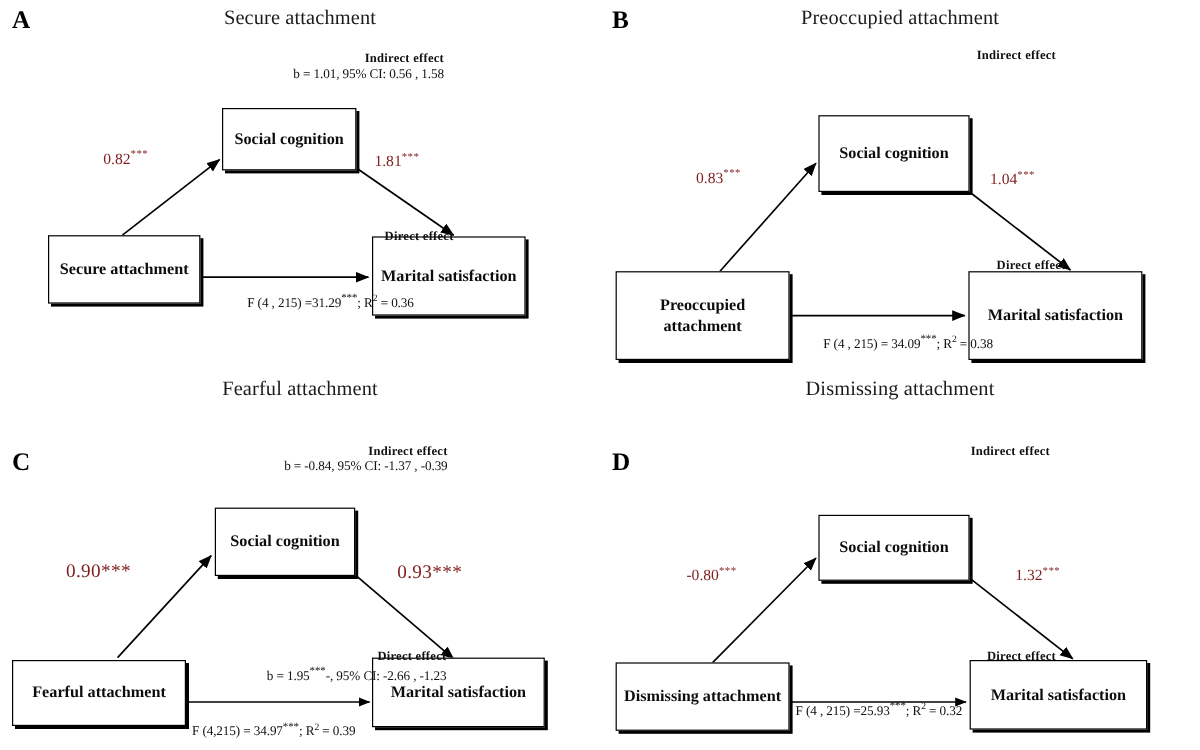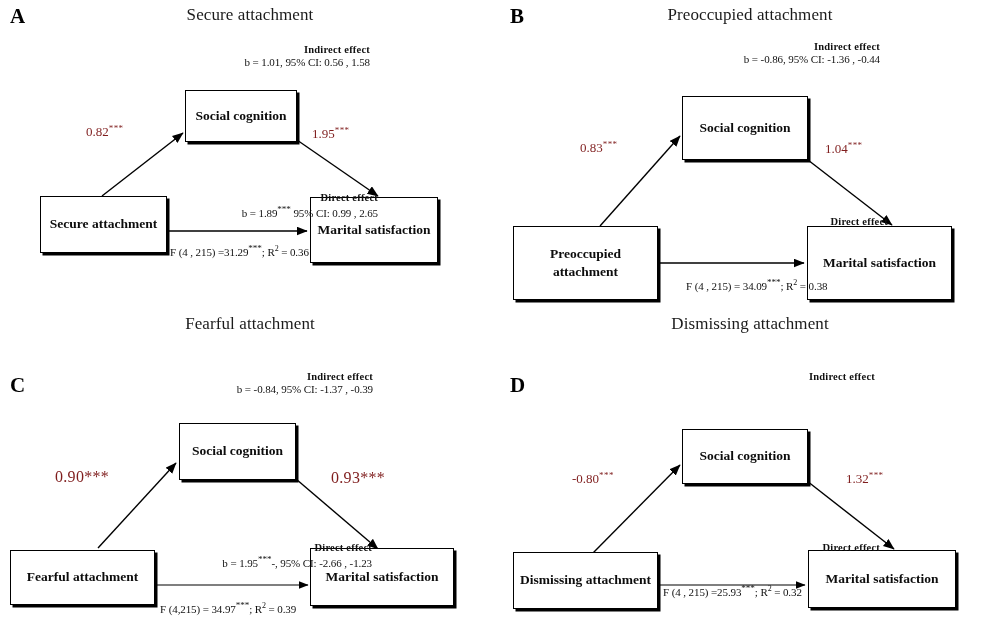--- a/index.html
+++ b/index.html
@@ -143,37 +143,35 @@
       <line x1="102" y1="196" x2="183" y2="133" stroke="#000" stroke-width="1.4" marker-end="url(#ah-a)"></line>
       <line x1="297" y1="140" x2="378" y2="196" stroke="#000" stroke-width="1.4" marker-end="url(#ah-a)"></line>
       <line x1="167" y1="231" x2="307" y2="231" stroke="#000" stroke-width="1.4" marker-end="url(#ah-a)"></line>
     </svg>
 
     <div class="node" style="left:185px; top:90px; width:112px; height:52px;">Social cognition</div>
     <div class="node" style="left:40px; top:196px; width:127px; height:57px;">Secure attachment</div>
     <div class="node" style="left:310px; top:197px; width:128px; height:66px;">Marital satisfaction</div>
 
     <div class="path-label" style="left:86px; top:123px;"><span>0.82</span><sup>***</sup></div>
-    <div class="path-label" style="left:312px; top:125px;"><span>1.95</span><sup>***</sup></div>
+    <div class="path-label" style="left:312px; top:125px;"><span>1.81</span><sup>***</sup></div>
 
     <div class="eff-block" style="left:163px; top:191px; width:215px;">
       <div class="eff-head">Direct effect</div>
-      <div class="eff-val">b = 1.89<sup>***</sup> 95% CI: 0.99 , 2.65</div>
-    </div>
-
-    <div class="fstat" style="left:170px; top:243px;">F (4 , 215) =31.29<sup>***</sup>; R<sup class="sq">2</sup> = 0.36</div>
+    </div>
+
+    <div class="fstat" style="left:170px; top:243px;padding-left:36px;">F (4 , 215) =31.29<sup>***</sup>; R<sup class="sq">2</sup> = 0.36</div>
   </div>
 
   <div class="panel" id="panel-B">
     <div class="panel-letter" style="left:10px; top:6px;">B</div>
     <div class="panel-title" style="top:5px;">Preoccupied attachment</div>
 
     <div class="eff-block" style="left:135px; top:40px; width:245px;">
       <div class="eff-head">Indirect effect</div>
-      <div class="eff-val">b = -0.86, 95% CI: -1.36 , -0.44</div>
     </div>
 
     <svg class="arrows">
       <defs>
         <marker id="ah-b" markerWidth="9" markerHeight="9" refX="7.5" refY="3.2" orient="auto">
           <path d="M0,0 L8,3.2 L0,6.4 z" fill="#000"></path>
         </marker>
       </defs>
       <line x1="100" y1="226" x2="180" y2="136" stroke="#000" stroke-width="1.4" marker-end="url(#ah-b)"></line>
       <line x1="308" y1="160" x2="392" y2="225" stroke="#000" stroke-width="1.4" marker-end="url(#ah-b)"></line>

